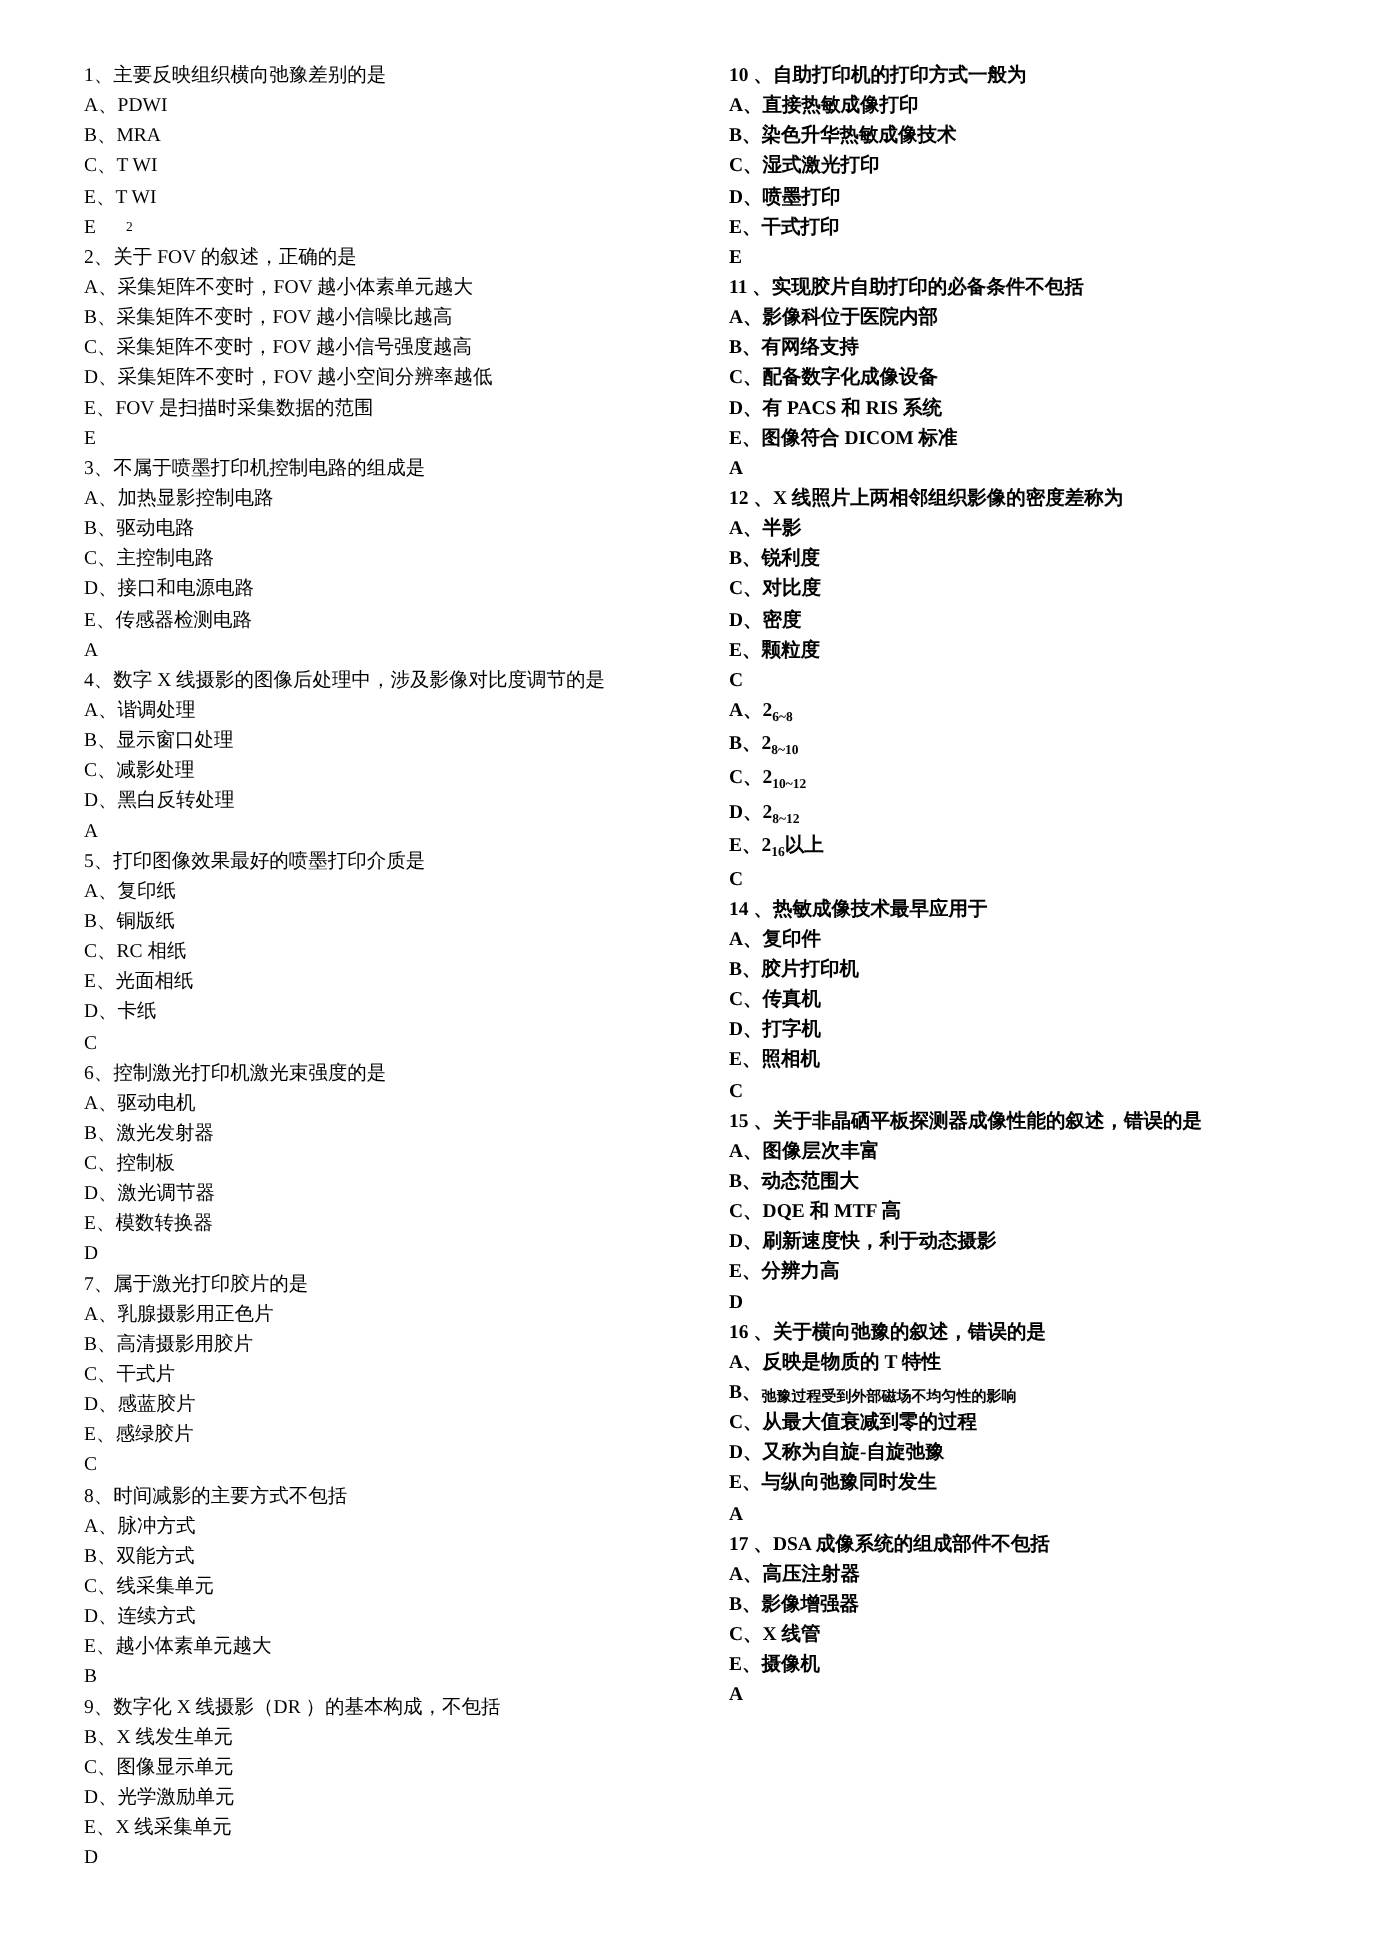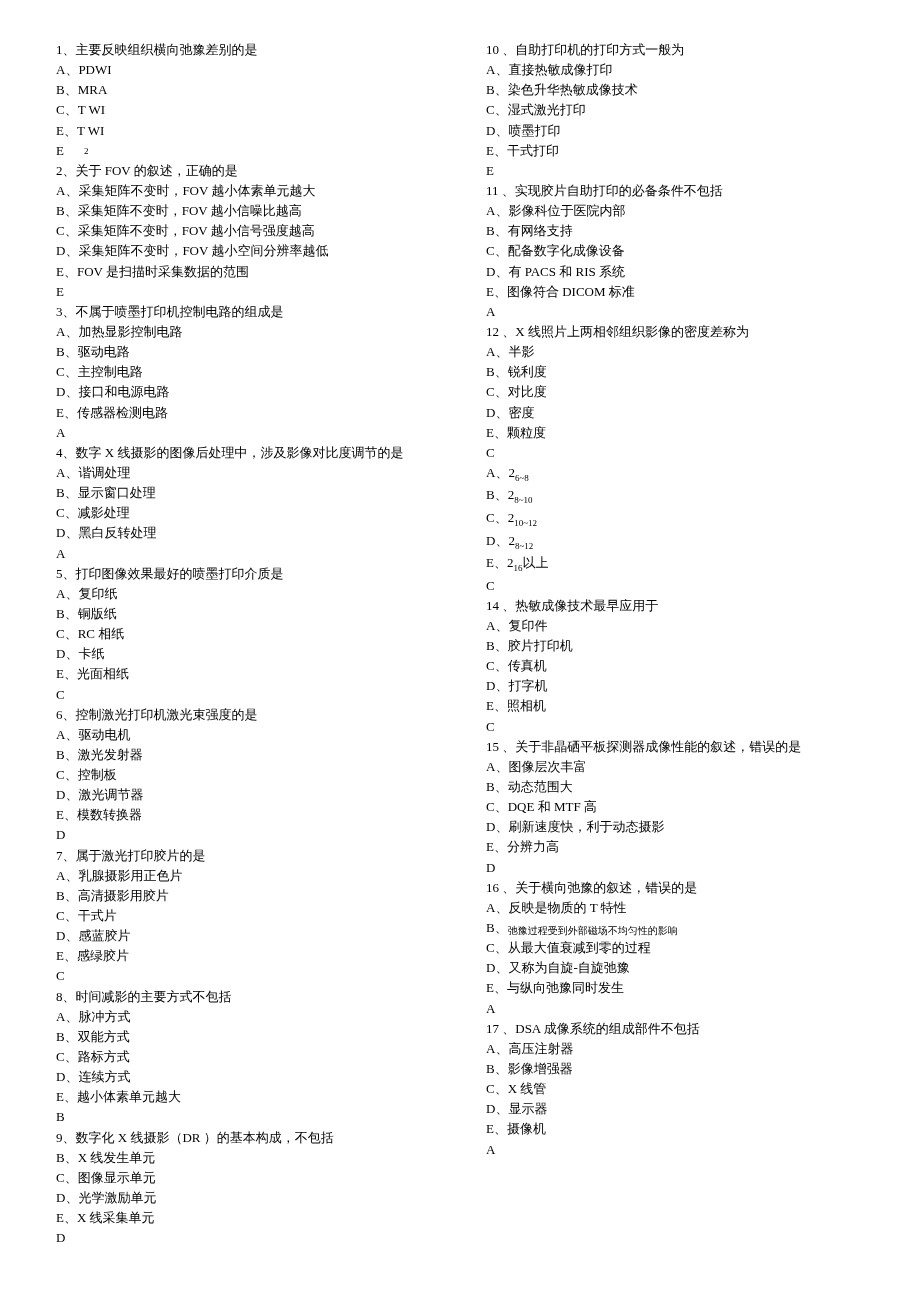--- a/index.html
+++ b/index.html
@@ -12,21 +12,21 @@
       background: #fff;
       padding: 40px 56px;
       column-count: 2;
       column-gap: 40px;
       column-fill: auto;
       height: 1302px;
     }
     .line { display: block; }
     .sub { font-size: 9px; vertical-align: sub; }
     .small { font-size: 10px; }
-    .indent { padding-left: 6px; }
+    .indent { padding-left: 6px; font-weight: bold; }
   </style>
 </head>
 <body>
 
 <div id="content">
     <div class="line ">1、主要反映组织横向弛豫差别的是</div>
     <div class="line ">A、PDWI</div>
     <div class="line ">B、MRA</div>
     <div class="line ">C、T WI</div>
     <div class="line ">E、T WI</div>
@@ -48,41 +48,41 @@
     <div class="line ">4、数字 X 线摄影的图像后处理中，涉及影像对比度调节的是</div>
     <div class="line ">A、谐调处理</div>
     <div class="line ">B、显示窗口处理</div>
     <div class="line ">C、减影处理</div>
     <div class="line ">D、黑白反转处理</div>
     <div class="line ">A</div>
     <div class="line ">5、打印图像效果最好的喷墨打印介质是</div>
     <div class="line ">A、复印纸</div>
     <div class="line ">B、铜版纸</div>
     <div class="line ">C、RC 相纸</div>
+    <div class="line ">E、光面相纸</div>
     <div class="line ">D、卡纸</div>
-    <div class="line ">E、光面相纸</div>
     <div class="line ">C</div>
     <div class="line ">6、控制激光打印机激光束强度的是</div>
     <div class="line ">A、驱动电机</div>
     <div class="line ">B、激光发射器</div>
     <div class="line ">C、控制板</div>
     <div class="line ">D、激光调节器</div>
     <div class="line ">E、模数转换器</div>
     <div class="line ">D</div>
     <div class="line ">7、属于激光打印胶片的是</div>
     <div class="line ">A、乳腺摄影用正色片</div>
     <div class="line ">B、高清摄影用胶片</div>
     <div class="line ">C、干式片</div>
     <div class="line ">D、感蓝胶片</div>
     <div class="line ">E、感绿胶片</div>
     <div class="line ">C</div>
     <div class="line ">8、时间减影的主要方式不包括</div>
     <div class="line ">A、脉冲方式</div>
     <div class="line ">B、双能方式</div>
-    <div class="line ">C、路标方式</div>
+    <div class="line ">C、线采集单元</div>
     <div class="line ">D、连续方式</div>
     <div class="line ">E、越小体素单元越大</div>
     <div class="line ">B</div>
     <div class="line ">9、数字化 X 线摄影（DR ）的基本构成，不包括</div>
     <div class="line ">B、X 线发生单元</div>
     <div class="line ">C、图像显示单元</div>
     <div class="line ">D、光学激励单元</div>
     <div class="line ">E、X 线采集单元</div>
     <div class="line ">D</div>
     <div class="line indent">10 、自助打印机的打印方式一般为</div>
@@ -130,16 +130,15 @@
     <div class="line indent">A、反映是物质的 T 特性</div>
     <div class="line indent"><span>B、</span><span class="small" style="position:relative;top:2px">弛豫过程受到外部磁场不均匀性的影响</span></div>
     <div class="line indent">C、从最大值衰减到零的过程</div>
     <div class="line indent">D、又称为自旋-自旋弛豫</div>
     <div class="line indent">E、与纵向弛豫同时发生</div>
     <div class="line indent">A</div>
     <div class="line indent">17 、DSA 成像系统的组成部件不包括</div>
     <div class="line indent">A、高压注射器</div>
     <div class="line indent">B、影像增强器</div>
     <div class="line indent">C、X 线管</div>
-    <div class="line indent">D、显示器</div>
     <div class="line indent">E、摄像机</div>
     <div class="line indent">A</div>
   </div>
 
 </body></html>

